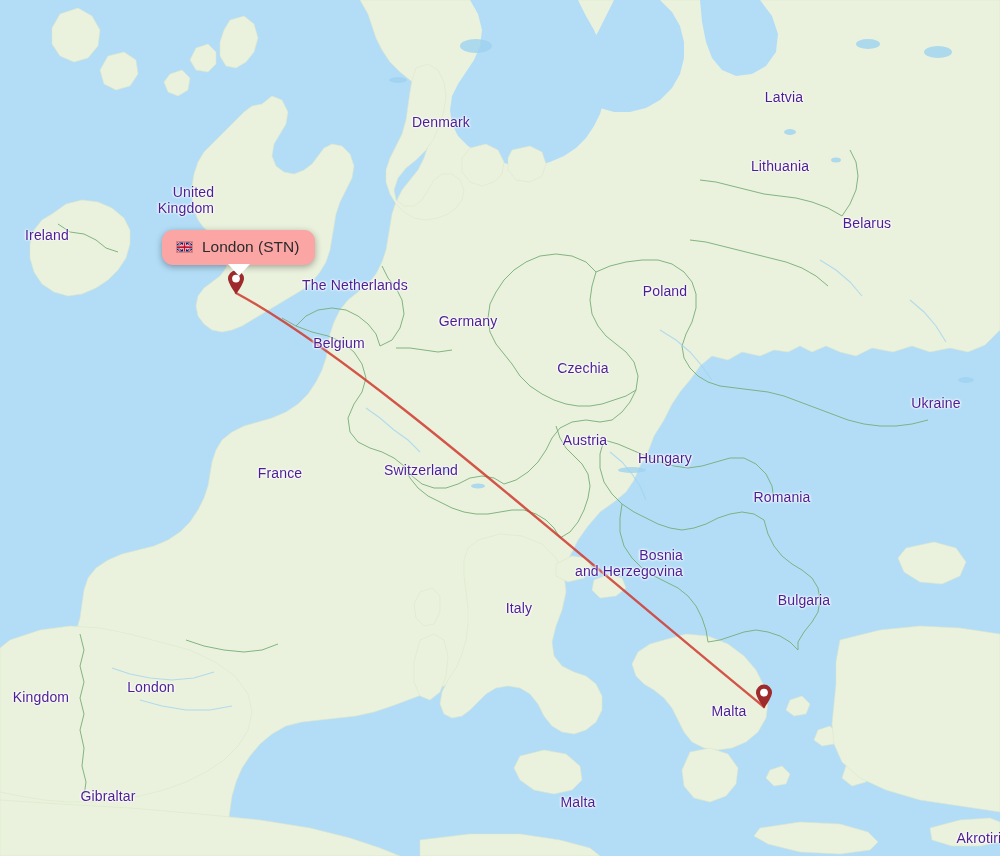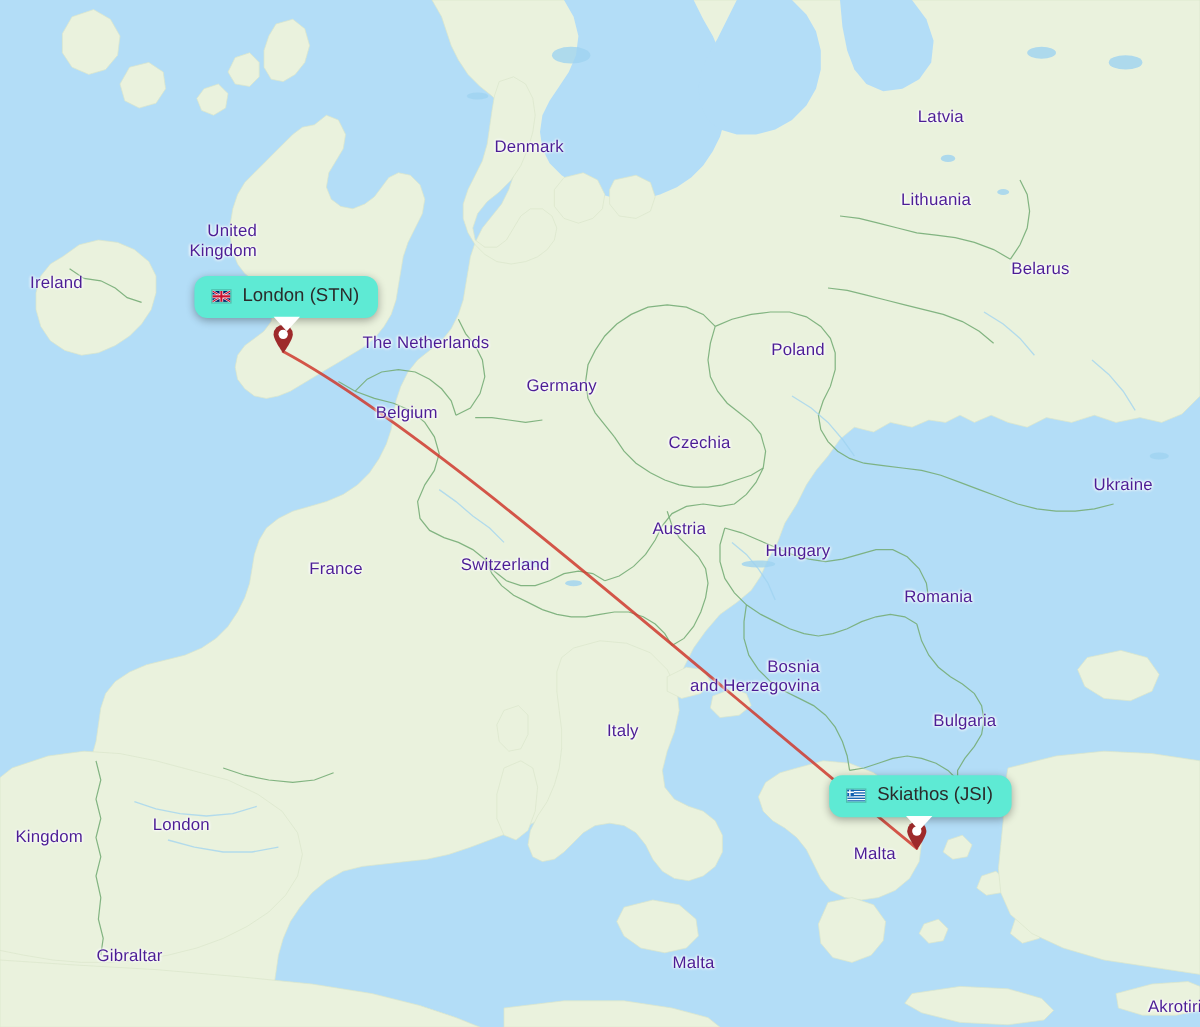--- a/index.html
+++ b/index.html
@@ -43,21 +43,21 @@
   }
   
   .pin{
     position:absolute;
     width:22px;height:26px;
     transform:translate(-11px,-24px);
   }
   
   .bubble{
     position:absolute;
-    background:#5eead4;
+    background:#fca5a5;
     border-radius:11px;
     box-shadow:0 2px 7px rgba(0,0,0,.33);
     padding:9px 16px 10px 14px;
     display:flex;align-items:center;gap:9px;
     white-space:nowrap;
   }
   .bubble .txt{
     font-size:15.5px;
     color:#2b2b2b;
     line-height:16px;
@@ -339,21 +339,21 @@
   <div class="clabel" style="left:441px;top:122px">Denmark</div>
   <div class="clabel" style="left:784px;top:97px">Latvia</div>
   <div class="clabel" style="left:780px;top:166px">Lithuania</div>
   <div class="clabel" style="left:867px;top:223px">Belarus</div>
   <div class="clabel" style="left:355px;top:285px">The Netherlands</div>
   <div class="clabel" style="left:665px;top:291px">Poland</div>
   <div class="clabel" style="left:468px;top:321px">Germany</div>
   <div class="clabel" style="left:339px;top:343px">Belgium</div>
   <div class="clabel" style="left:583px;top:368px">Czechia</div>
   <div class="clabel" style="left:936px;top:403px">Ukraine</div>
-  <div class="clabel" style="left:566px;top:440px">Austria</div>
+  <div class="clabel" style="left:585px;top:440px">Austria</div>
   <div class="clabel" style="left:665px;top:458px">Hungary</div>
   <div class="clabel" style="left:421px;top:470px">Switzerland</div>
   <div class="clabel" style="left:280px;top:473px">France</div>
   <div class="clabel" style="left:782px;top:497px">Romania</div>
   <div class="clabel" style="left:629px;top:563px">Bosnia
 and Herzegovina</div>
   <div class="clabel" style="left:804px;top:600px">Bulgaria</div>
   <div class="clabel" style="left:519px;top:608px">Italy</div>
   <div class="clabel" style="left:41px;top:697px">Kingdom</div>
   <div class="clabel" style="left:151px;top:687px">London</div>
@@ -381,30 +381,14 @@
       <rect width="60" height="36" fill="#012169"></rect>
       <path d="M0,0 L60,36 M60,0 L0,36" stroke="#ffffff" stroke-width="7"></path>
       <path d="M0,0 L60,36 M60,0 L0,36" stroke="#c8102e" stroke-width="4"></path>
       <path d="M30,0 V36 M0,18 H60" stroke="#ffffff" stroke-width="12"></path>
       <path d="M30,0 V36 M0,18 H60" stroke="#c8102e" stroke-width="7"></path>
     </svg>
     <span class="txt">London (STN)</span>
     <span class="tail"></span>
   </div>
 
-  <div class="bubble" id="bubble-skiathos">
-    <svg class="flag" viewBox="0 0 54 36">
-      <rect width="54" height="36" fill="#ffffff"></rect>
-      <g fill="#0d5eaf">
-        <rect y="0" width="54" height="4"></rect>
-        <rect y="8" width="54" height="4"></rect>
-        <rect y="16" width="54" height="4"></rect>
-        <rect y="24" width="54" height="4"></rect>
-        <rect y="32" width="54" height="4"></rect>
-      </g>
-      <rect width="20" height="20" fill="#0d5eaf"></rect>
-      <path d="M8,0 V20 M0,8 H20" stroke="#ffffff" stroke-width="4"></path>
-    </svg>
-    <span class="txt">Skiathos (JSI)</span>
-    <span class="tail"></span>
-  </div>
 
 </div>
 
 </body></html>

